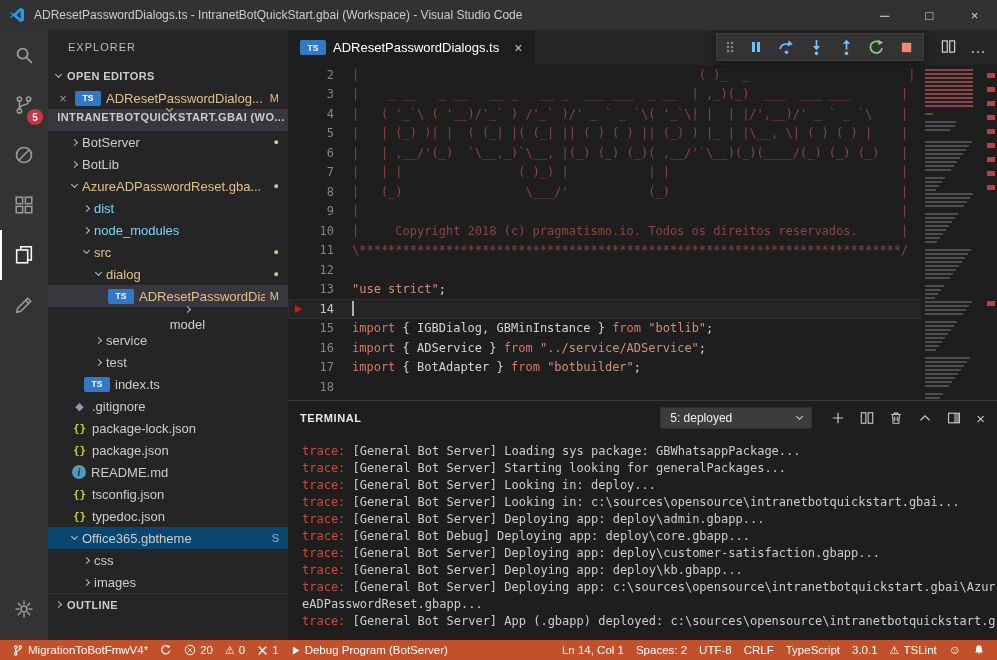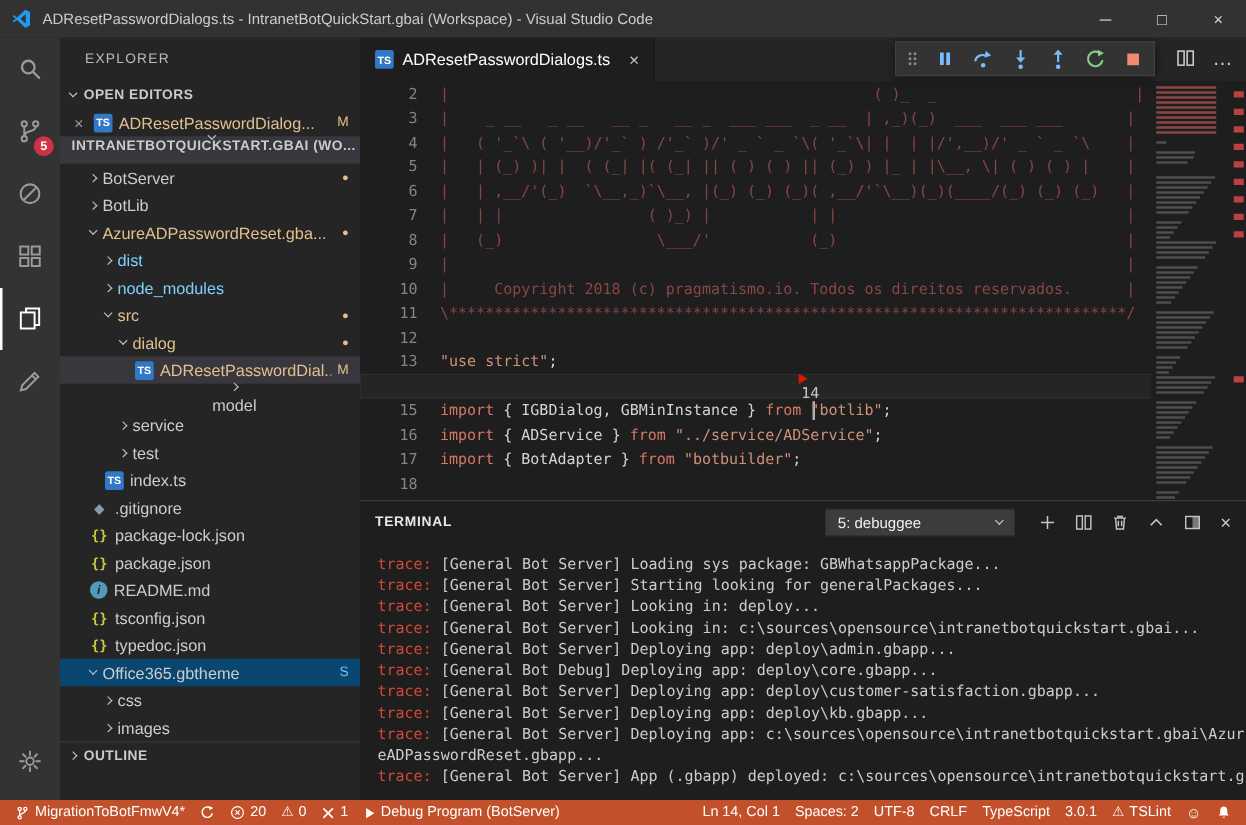--- a/index.html
+++ b/index.html
@@ -38,21 +38,21 @@
   .chev{width:5px;height:5px;border-right:1.4px solid #bcbcbc;border-bottom:1.4px solid #bcbcbc;display:inline-block;flex:none;}
   .chev.right{transform:rotate(-45deg);}
   .chev.down{transform:rotate(45deg);margin-top:-3px;}
   .lbl{overflow:hidden;}
   .lbl.dim{color:#7dd3fc;}
   .lbl.mod{color:var(--mod,#e2c08d);}
   .dot{margin-left:auto;color:var(--mod,#e2c08d);font-size:9px;flex:none;}
   .badge-right{margin-left:auto;font-size:11px;flex:none;}
   .badge-right.m{color:var(--mod,#e2c08d);}
   .badge-right.s{color:#75beff;}
-  .ts-icon{flex:none;width:15px;height:15px;background:#3179c7;color:#fff;font-size:8.5px;font-weight:bold;display:flex;align-items:center;justify-content:center;border-radius:2px;}
+  .ts-icon{flex:none;width:26px;height:15px;background:#3179c7;color:#fff;font-size:8.5px;font-weight:bold;display:flex;align-items:center;justify-content:center;border-radius:2px;}
   .json-icon{flex:none;width:15px;text-align:center;color:#cbcb41;font-family:"DejaVu Sans Mono",monospace;font-size:11px;font-weight:bold;}
   .git-icon{flex:none;width:15px;text-align:center;color:#8a9ba8;font-size:11px;}
   .info-icon{flex:none;width:14px;height:14px;border-radius:50%;background:#519aba;color:#252526;font-size:10px;font-weight:bold;font-style:italic;display:flex;align-items:center;justify-content:center;}
 
   
   .editor-group{position:absolute;top:30px;left:288px;right:0;height:370px;background:#1e1e1e;}
   .tabbar{height:35px;background:#252526;display:flex;position:relative;}
   .tab{height:35px;background:#1e1e1e;display:flex;align-items:center;gap:7px;padding:0 12px;color:#ffffff;font-size:13px;border-right:1px solid #1b1b1b;}
   .tab-close{color:#c5c5c5;margin-left:8px;font-size:14px;}
   .tabbar-actions{position:absolute;right:10px;top:0;height:35px;display:flex;align-items:center;gap:14px;color:#cfcfcf;}
@@ -61,21 +61,21 @@
   .dbt-grip{color:#8a8a8a;width:10px;}
   .dbt-pause,.dbt-step-over,.dbt-step-into,.dbt-step-out{color:var(--debug-blue,#75beff);}
   .dbt-restart{color:var(--green,#89d185);}
   .dbt-stop{color:var(--red,#f48771);}
 
   .editor{position:absolute;top:35px;left:0;right:0;bottom:0;overflow:hidden;font-family:"DejaVu Sans Mono","Liberation Mono",monospace;font-size:12px;}
   .code-line{height:19.5px;display:flex;align-items:center;white-space:pre;}
   .glyph{width:20px;flex:none;display:flex;justify-content:center;align-items:center;}
   .lnum{width:26px;flex:none;text-align:right;color:#858585;font-size:12px;}
   .ltext{padding-left:18px;display:flex;align-items:center;height:100%;white-space:pre;}
-  .code-line.current{background:rgba(255,255,255,.035);box-shadow:inset 0 0 0 1px #2e2e2e;flex-direction:column;}
+  .code-line.current{background:rgba(255,255,255,.035);box-shadow:inset 0 0 0 1px #2e2e2e;}
   .code-line.current .lnum{color:#c6c6c6;}
   .dbg-arrow{width:0;height:0;border-left:7px solid var(--bp-red,#e51400);border-top:4.5px solid transparent;border-bottom:4.5px solid transparent;}
   .caret{width:1.5px;height:15px;background:#aeafad;display:inline-block;margin-right:1px;}
   .tok-cm{color:var(--comment,#8a4646);}
   .tok-kw{color:var(--keyword,#d47766);}
   .tok-str{color:var(--string,#ce9178);}
   .tok-id,.tok-pl{color:#d4d4d4;}
 
   .minimap{position:absolute;top:0;right:12px;width:64px;bottom:0;background:#1e1e1e;padding:4px 0 0 4px;overflow:hidden;}
   .mm-row{height:2px;margin-bottom:2px;background:#4d4d52;}
@@ -489,21 +489,21 @@
           <div class="mark" style="top: 236px;"></div>
         </div>
     </div>
   </div>
 
   <div class="panel">
     <div class="panel-header">
       <span class="panel-tab">TERMINAL</span>
       <div class="panel-actions">
         <div class="term-select">
-          <span>5: debuggee</span>
+          <span>5: deployed</span>
           <span class="carat"></span>
         </div>
       <span class="pa-ico">
             <svg width="14" height="14" viewBox="0 0 16 16" fill="none" stroke="currentColor" stroke-width="1.4">
               <path d="M8 2 V14 M2 8 H14"></path>
             </svg>
           </span>
           <span class="pa-ico">
             <svg width="14" height="14" viewBox="0 0 16 16" fill="none" stroke="currentColor" stroke-width="1.3">
               <rect x="1.5" y="2" width="5.2" height="12"></rect>

